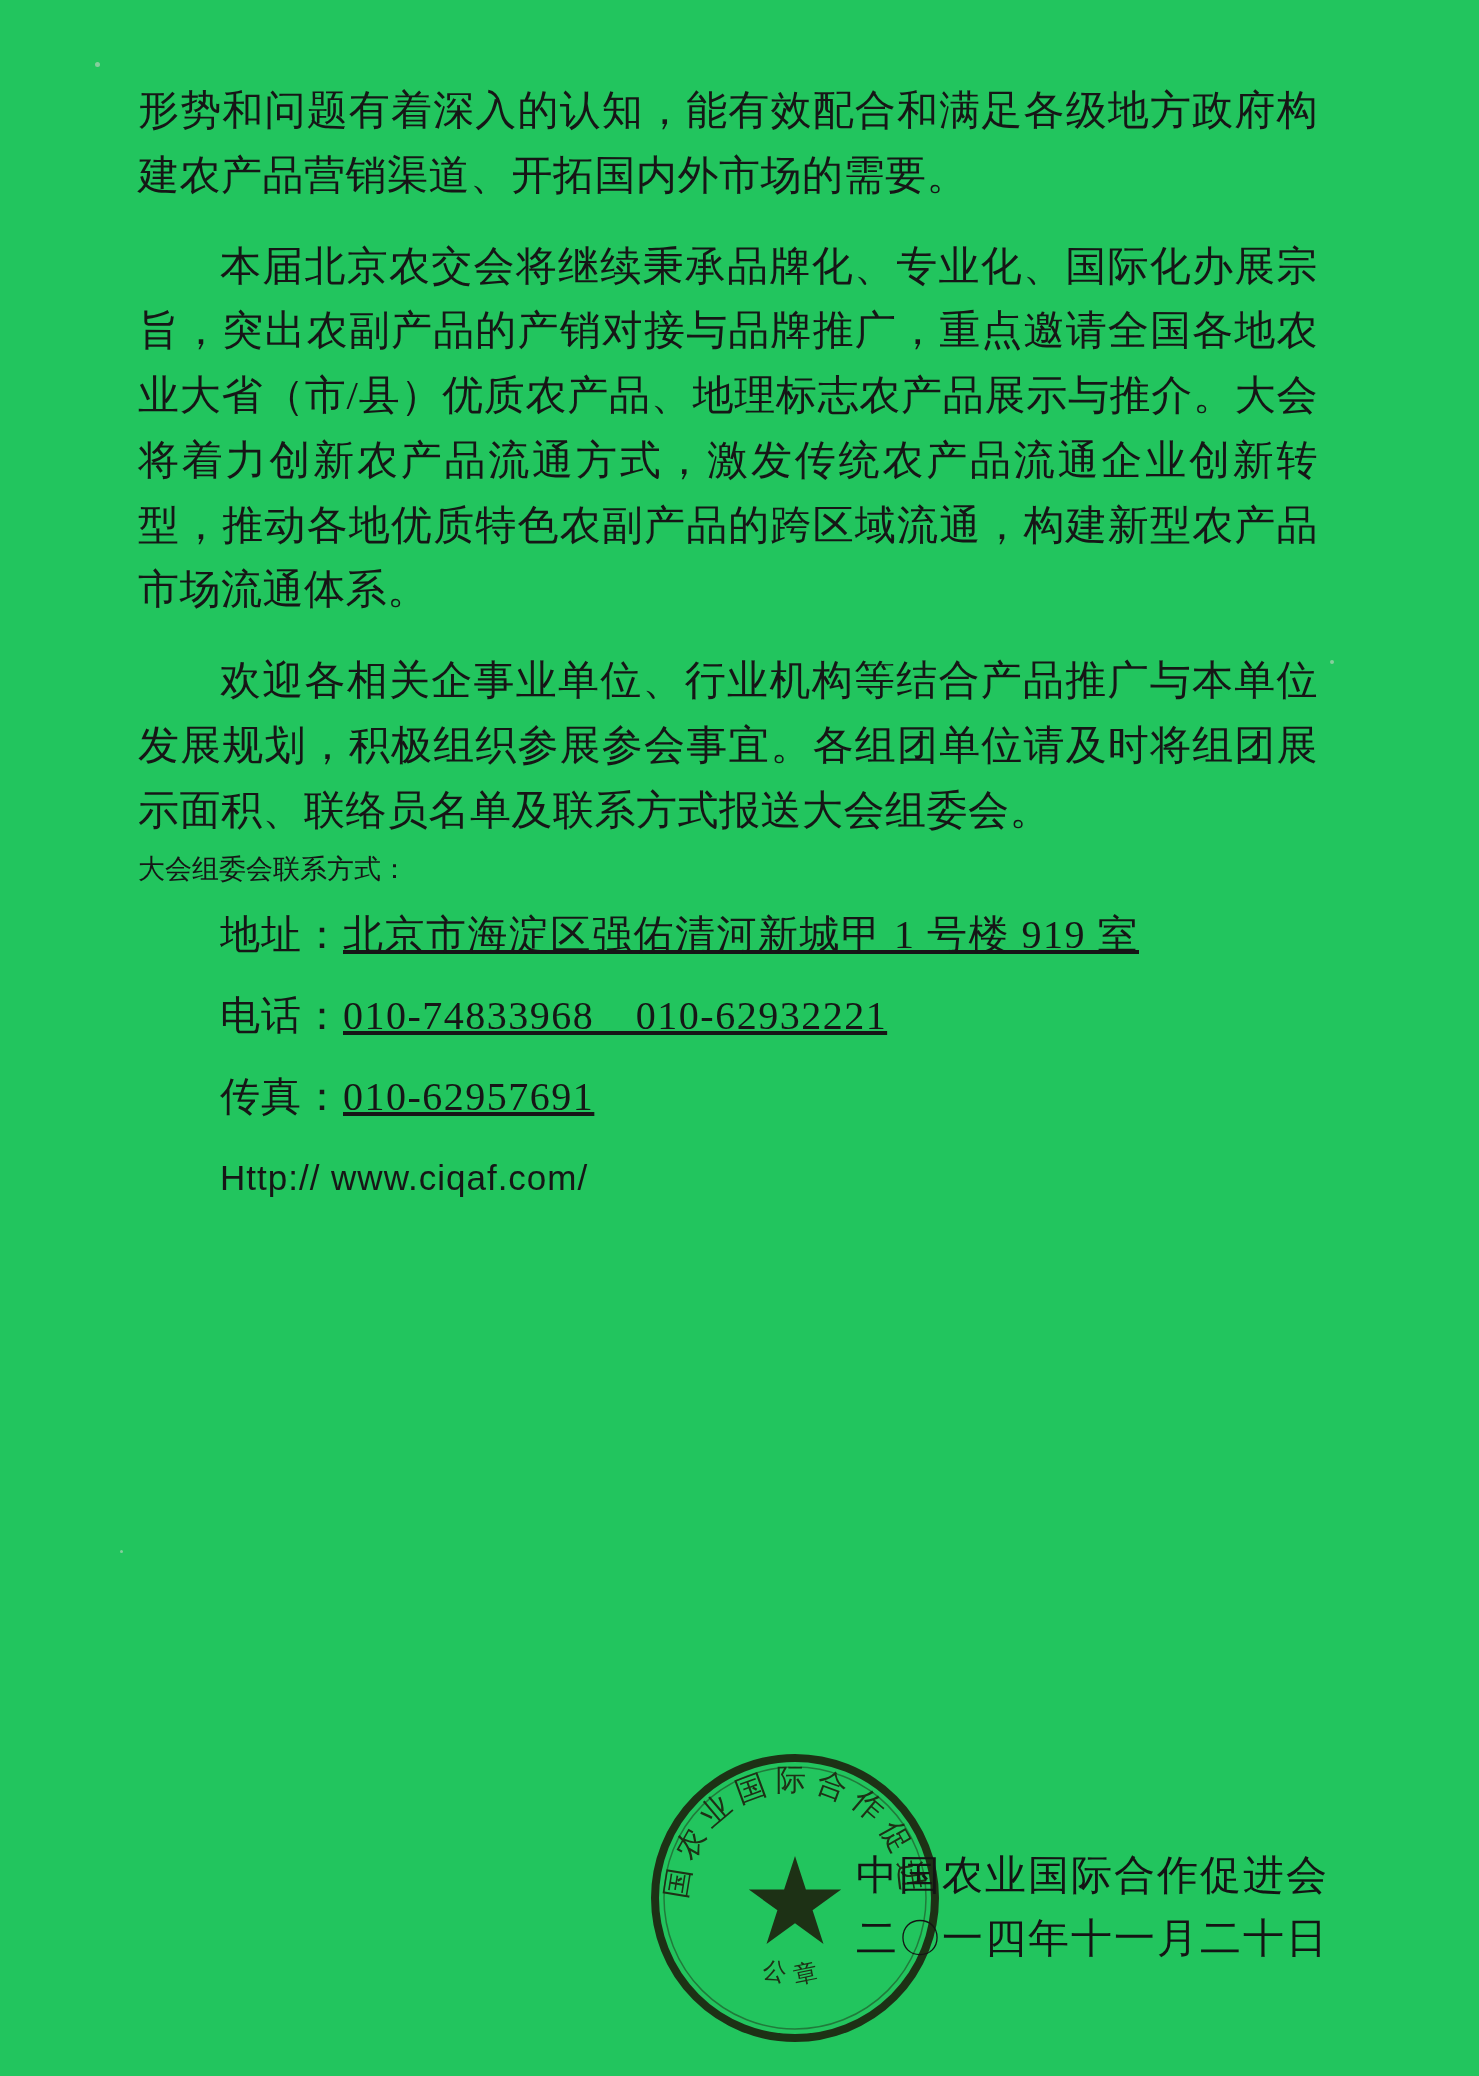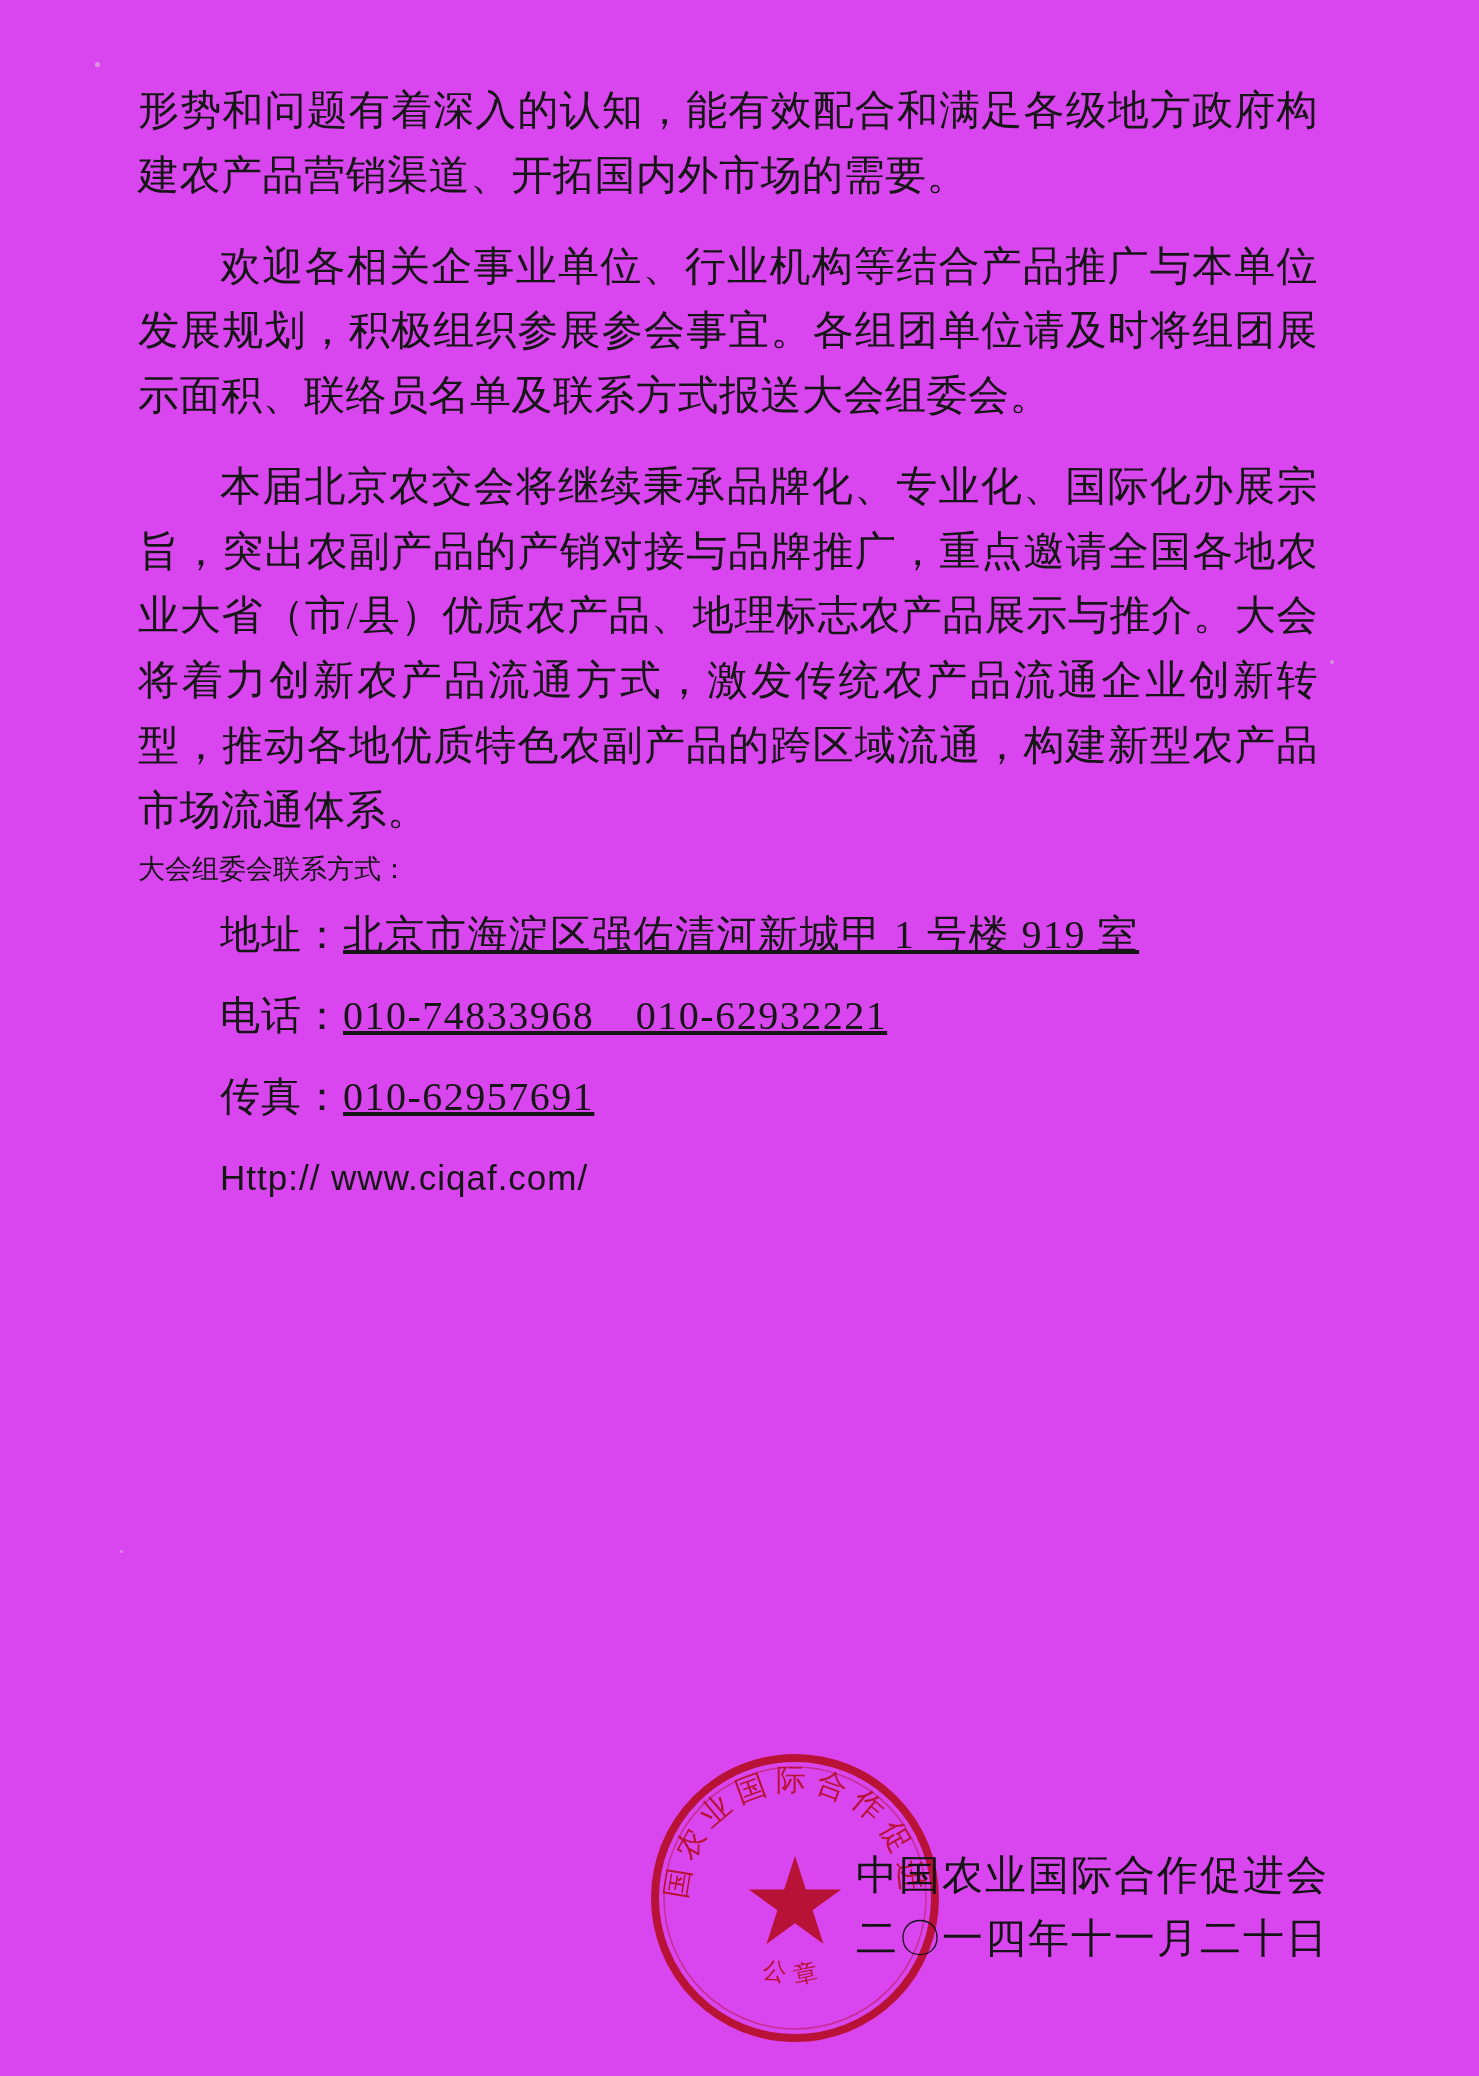--- a/index.html
+++ b/index.html
@@ -13,21 +13,21 @@
     position: relative;
     font-family: "Liberation Serif", "DejaVu Serif", serif;
     color: #1a1a1a;
     overflow: hidden;
   }
 
   
   .page {
     position: absolute;
     inset: 0;
-    background: #d946ef;
+    background: #22c55e;
   }
 
   .content {
     position: absolute;
     left: 138px;
     top: 78px;
     width: 1180px;
   }
 
   .para {
@@ -125,23 +125,23 @@
 <div class="page">
 
   <span class="speck a"></span>
   <span class="speck b"></span>
   <span class="speck c"></span>
 
   <div class="content">
 
     <p class="para">形势和问题有着深入的认知，能有效配合和满足各级地方政府构建农产品营销渠道、开拓国内外市场的需要。</p>
 
+    <p class="para indent block">本届北京农交会将继续秉承品牌化、专业化、国际化办展宗旨，突出农副产品的产销对接与品牌推广，重点邀请全国各地农业大省（市/县）优质农产品、地理标志农产品展示与推介。大会将着力创新农产品流通方式，激发传统农产品流通企业创新转型，推动各地优质特色农副产品的跨区域流通，构建新型农产品市场流通体系。</p>
+
     <p class="para indent block">欢迎各相关企事业单位、行业机构等结合产品推广与本单位发展规划，积极组织参展参会事宜。各组团单位请及时将组团展示面积、联络员名单及联系方式报送大会组委会。</p>
-
-    <p class="para indent block">本届北京农交会将继续秉承品牌化、专业化、国际化办展宗旨，突出农副产品的产销对接与品牌推广，重点邀请全国各地农业大省（市/县）优质农产品、地理标志农产品展示与推介。大会将着力创新农产品流通方式，激发传统农产品流通企业创新转型，推动各地优质特色农副产品的跨区域流通，构建新型农产品市场流通体系。</p>
 
     <p class="contact-label">大会组委会联系方式：</p>
 
     <ul class="contact-list">
       <li>
         <span class="lbl">地址：</span><span class="mono">北京市海淀区强佑清河新城甲 1 号楼 919 室</span>
       </li>
       <li>
         <span class="lbl">电话：</span><span class="mono">010-74833968　010-62932221</span>
       </li>

